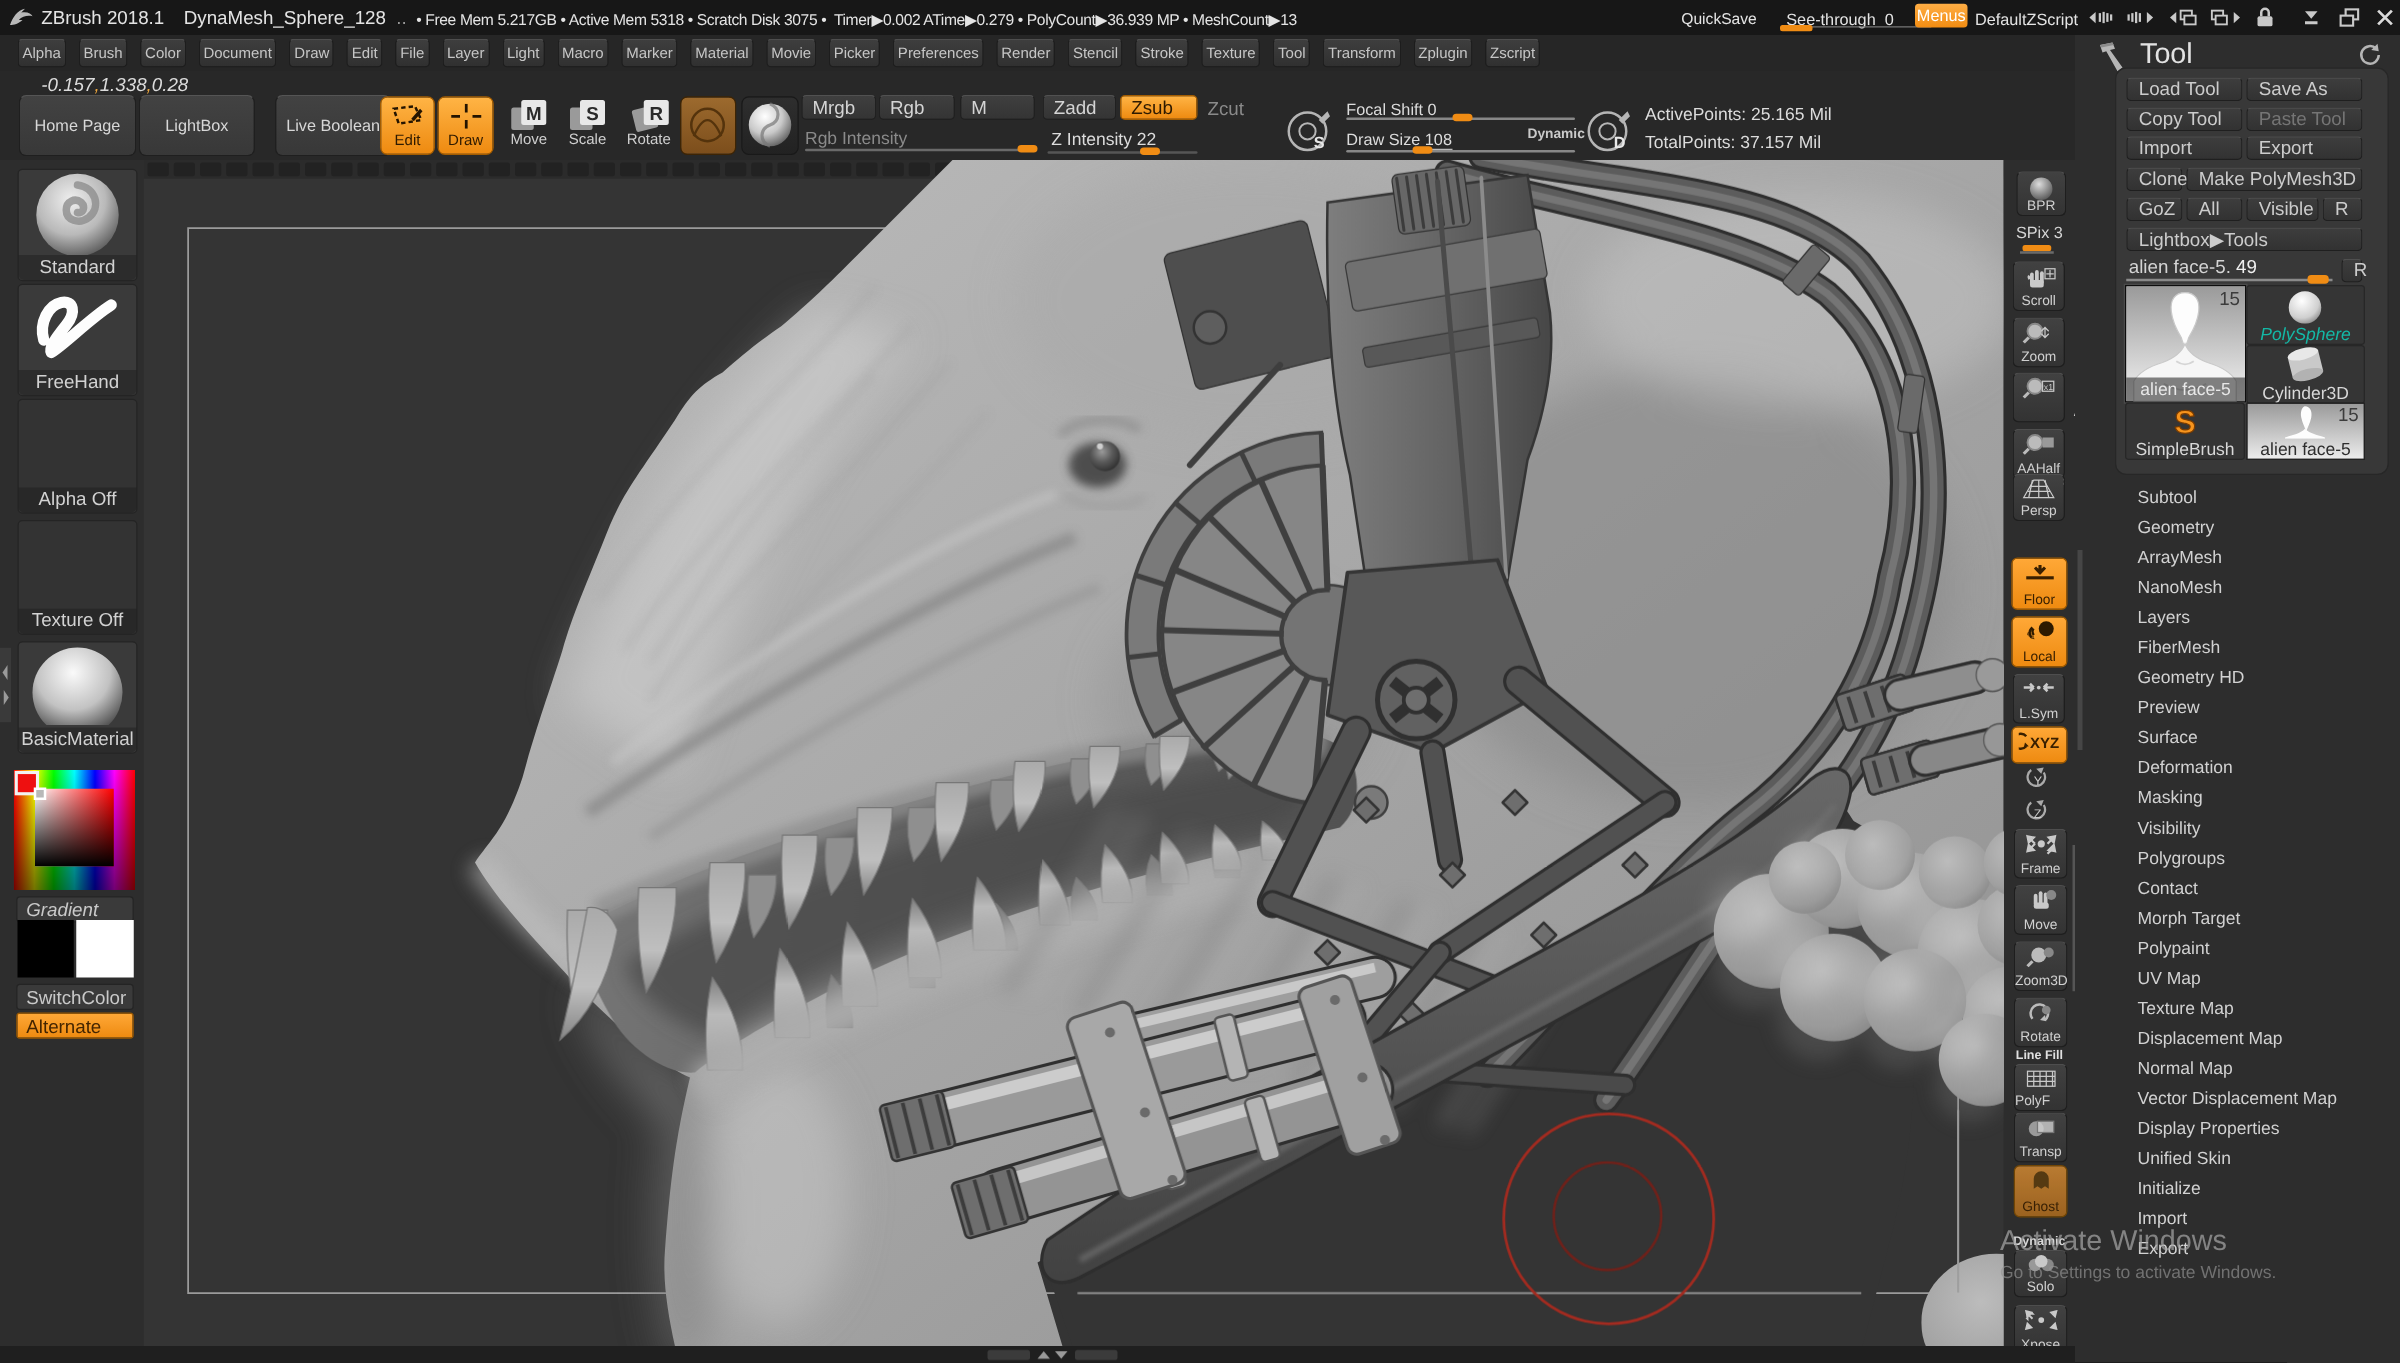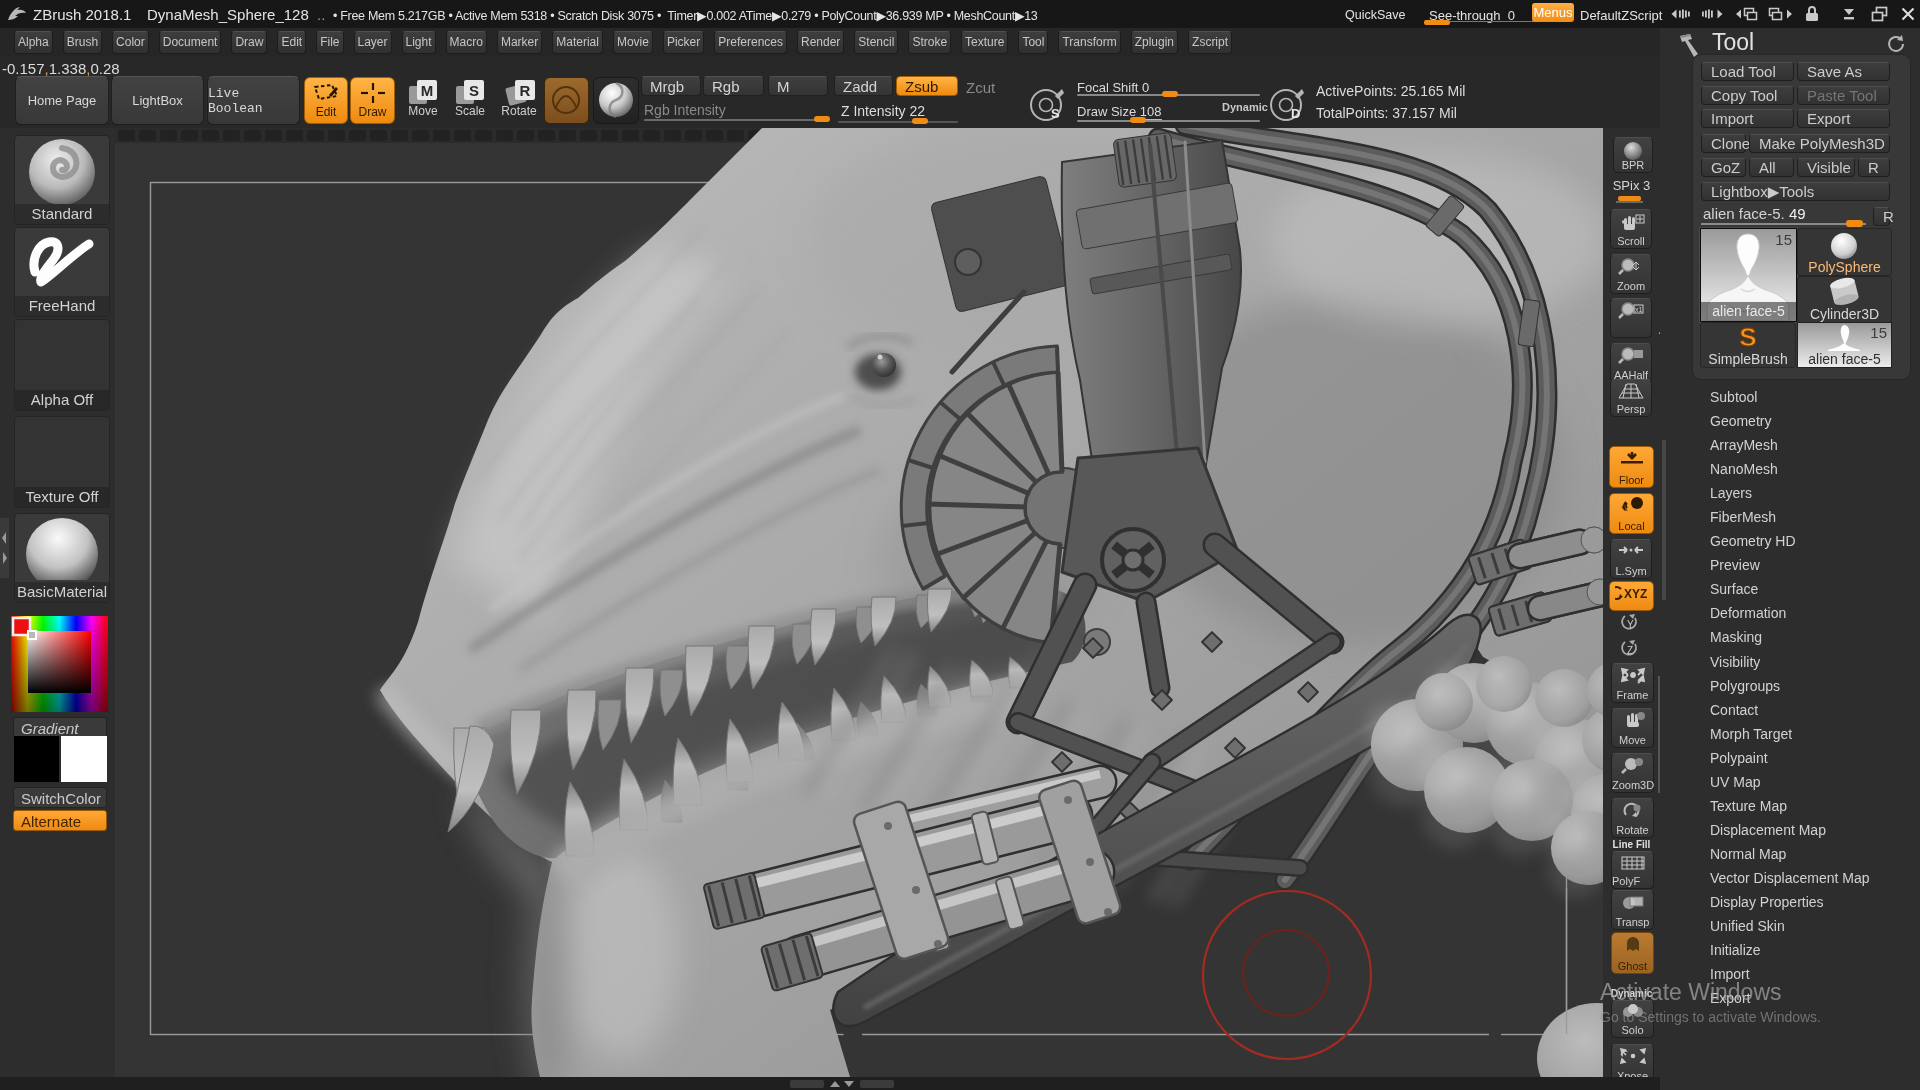--- a/index.html
+++ b/index.html
@@ -10,21 +10,21 @@
   #titlebar{left:0;top:0;width:1920px;height:28px;background:#171717;color:#e4e4e4;font-size:15px;}
   #titlebar .t{position:absolute;top:6px;white-space:nowrap;}
   .orangebtn{background:linear-gradient(#ffae45,#f28c12);border-radius:3px;}
   
   #menubar{left:0;top:28px;width:1920px;height:29px;background:#262626;}
   .mi{margin-top:3px;height:16px;padding:2px 3px 3px 3px;border-radius:4px;
     background:linear-gradient(#3e3e3e,#303030);border:1px solid #1d1d1d;border-top-color:#4e4e4e;
     color:#c6c6c6;font-size:12px;line-height:16px;white-space:nowrap;}
   
   #toolbar{left:0;top:57px;width:1920px;height:71px;background:#282828;}
-  .coords{position:absolute;left:2px;top:3px;font-size:15px;color:#dcdcdc;}
+  .coords{position:absolute;left:33px;top:3px;font-size:15px;color:#dcdcdc;font-style:italic;}
   .coords b{color:#e8a33d;font-weight:normal;}
   .bigbtn{position:absolute;top:16px;height:47px;border-radius:6px;background:linear-gradient(#424242,#383838);
     border:1px solid #1f1f1f;border-top-color:#555;color:#d8d8d8;font-size:13px;
     display:flex;align-items:center;justify-content:center;}
   .obtn{background:linear-gradient(#ffb445,#ee8a10);border:1px solid #a35c00;color:#2e1a00;}
   .smbtn{position:absolute;top:19px;height:20px;border-radius:4px;background:linear-gradient(#3f3f3f,#343434);
     border:1px solid #202020;border-top-color:#515151;color:#d4d4d4;font-size:15px;
     display:flex;align-items:center;padding-left:8px;box-sizing:border-box;}
   .osm{background:linear-gradient(#ffb445,#ee8a10);border-color:#a35c00;color:#2e1a00;}
   .tlabel{position:absolute;font-size:15px;color:#dcdcdc;white-space:nowrap;}
@@ -142,21 +142,21 @@
         <div class="mi">Transform</div>
     <div class="mi">Zplugin</div>
         <div class="mi">Zscript</div>
   </div>
 </div>
 
 <div id="toolbar" class="abs">
   <div class="coords">-0.157<b>,</b>1.338<b>,</b>0.28</div>
   <div class="bigbtn" style="left:15px;top:19px;width:92px;height:47px;">Home Page</div>
   <div class="bigbtn" style="left:111px;top:19px;width:91px;height:47px;">LightBox</div>
-  <div class="bigbtn" style="left:207px;top:19px;width:91px;height:47px;font-family:Liberation Mono, monospace;">Live Boolean</div>
+  <div class="bigbtn" style="left:220px;top:19px;width:91px;height:47px;">Live Boolean</div>
   <div class="bigbtn obtn" style="left:304px;top:20px;width:42px;height:45px;flex-direction:column;font-size:12px;gap:2px;">
     <svg width="28" height="20" viewBox="0 0 28 20">
           <path d="M3 4 L20 2 L25 13 L7 16 Z" fill="none" stroke="#241400" stroke-width="2" stroke-dasharray="3.5 2.5"></path>
           <path d="M17 12 L24 4 L26 6 L19 14 Z" fill="#241400"></path>
         </svg>
     <span>Edit</span>
       </div>
   <div class="bigbtn obtn" style="left:350px;top:20px;width:43px;height:45px;flex-direction:column;font-size:12px;gap:2px;">
     <svg width="26" height="20" viewBox="0 0 26 20">
           <g stroke="#241400" stroke-width="2.2">
@@ -1024,21 +1024,21 @@
 <svg width="93" height="30" viewBox="0 0 93 30">
           <defs>
             <radialGradient id="psg" cx="40%" cy="30%" r="75%">
               <stop offset="0" stop-color="#fff"></stop>
               <stop offset="70%" stop-color="#cfcfcf"></stop>
               <stop offset="1" stop-color="#8a8a8a"></stop>
             </radialGradient>
           </defs>
           <circle cx="46" cy="17" r="13" fill="url(#psg)"></circle>
         </svg>
-<div style="position:absolute;left:0;right:0;bottom:0;font-size:14px;color:#fdba74;text-align:center;">PolySphere</div></div>
+<div style="position:absolute;left:0;right:0;bottom:0;font-size:14px;color:#14b8a6;text-align:center;font-style:italic;">PolySphere</div></div>
   <div style="position:absolute;left:137px;top:248px;width:93px;height:45px;background:#353535;border:1px solid #272727;border-radius:3px;">
 <svg width="93" height="29" viewBox="0 0 93 29">
           <g transform="rotate(-14 46 15)">
             <rect x="34" y="6" width="25" height="17" fill="#c9c9c9"></rect>
             <ellipse cx="46.5" cy="23" rx="12.5" ry="4.5" fill="#b2b2b2"></ellipse>
             <ellipse cx="46.5" cy="6" rx="12.5" ry="4.5" fill="#e8e8e8"></ellipse>
           </g>
         </svg>
 <div style="position:absolute;left:0;right:0;bottom:0;font-size:14px;color:#d8d8d8;text-align:center;">Cylinder3D</div></div>
   <div style="position:absolute;left:40px;top:294px;width:94px;height:44px;background:#353535;border:1px solid #272727;border-radius:3px;">

